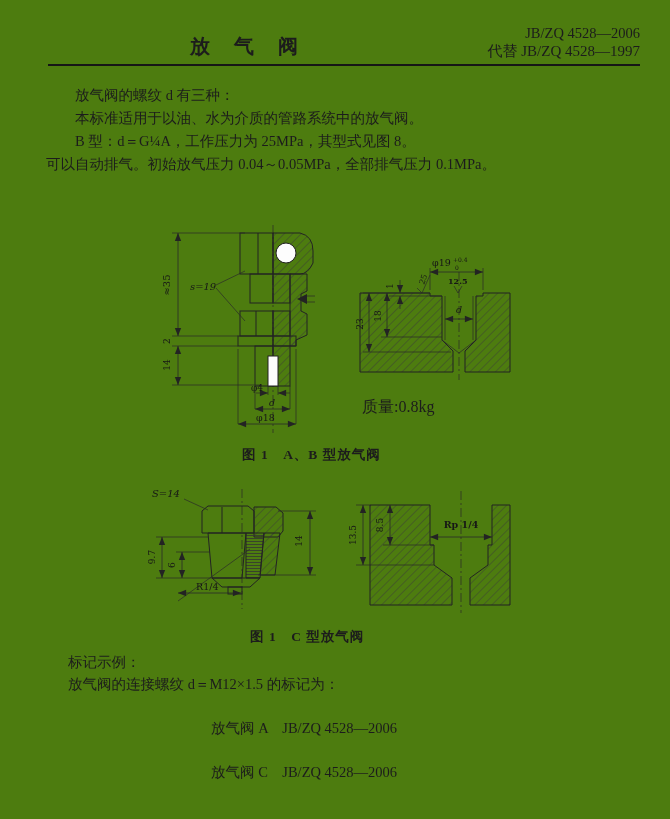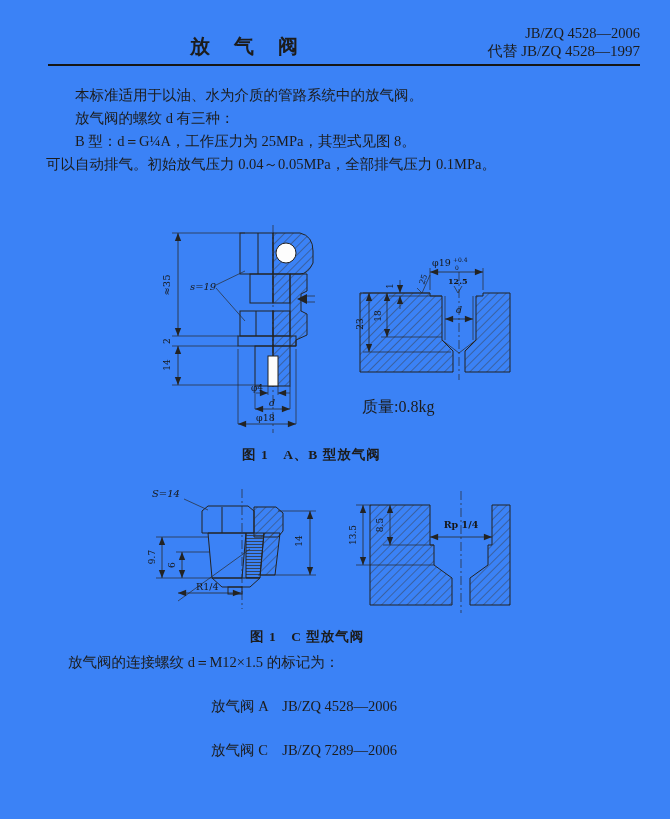--- a/index.html
+++ b/index.html
@@ -1,16 +1,16 @@
 <!DOCTYPE html>
 <html><head>
 <meta charset="utf-8">
 <style>
   html,body{margin:0;padding:0;background:#ffffff;}
-  .page{position:relative;width:670px;height:819px;background:#3b82f6;overflow:hidden;
+  .page{position:relative;width:670px;height:819px;background:#4d7c0f;overflow:hidden;
         font-family:"Liberation Serif","DejaVu Serif",serif;color:#1c1c1c;}
   
   .doc-title{position:absolute;left:165px;top:33px;width:160px;text-align:center;
              font-size:20px;font-weight:bold;letter-spacing:2px;}
   .std-block{position:absolute;right:30px;top:24px;text-align:right;line-height:1.25;}
   .std-no{font-size:14.5px;}
   .std-old{font-size:15px;}
   .head-rule{position:absolute;left:48px;top:64px;width:592px;height:2px;background:#161616;}
   
   .body-text{position:absolute;left:46px;top:84px;width:600px;font-size:14.5px;line-height:23px;}
@@ -43,22 +43,22 @@
 <div class="page">
 
   <div class="doc-title">放　气　阀</div>
   <div class="std-block">
     <div class="std-no">JB/ZQ 4528—2006</div>
     <div class="std-old">代替 JB/ZQ 4528—1997</div>
   </div>
   <div class="head-rule"></div>
 
   <div class="body-text">
+    <div class="ind">放气阀的螺纹 d 有三种：</div>
     <div class="ind">本标准适用于以油、水为介质的管路系统中的放气阀。</div>
-    <div class="ind">放气阀的螺纹 d 有三种：</div>
     <div class="ind">B 型：d＝G¼A，工作压力为 25MPa，其型式见图 8。</div>
     <div>可以自动排气。初始放气压力 0.04～0.05MPa，全部排气压力 0.1MPa。</div>
   </div>
 
   <svg style="left:150px;top:223px;" width="200" height="215" viewBox="0 0 200 215">
     <defs>
       <pattern id="hx" width="6" height="6" patternUnits="userSpaceOnUse" patternTransform="rotate(45)">
         <line x1="0" y1="0" x2="0" y2="6" stroke="#3a3a3a" stroke-width="0.9"></line>
       </pattern>
       <pattern id="thr" width="4" height="3" patternUnits="userSpaceOnUse">
@@ -209,18 +209,19 @@
     <line class="thin" x1="6" y1="82" x2="84" y2="82"></line>
     <line class="dim" x1="40" y1="22" x2="40" y2="62"></line>
     <line class="dim" x1="13" y1="22" x2="13" y2="82"></line>
     <text x="33" y="42" transform="rotate(-90 33 42)" text-anchor="middle" font-size="9">8.5</text>
     <text x="6" y="52" transform="rotate(-90 6 52)" text-anchor="middle" font-size="9">13.5</text>
   </svg>
 
   <div class="fig-cap cap2">图 1　C 型放气阀</div>
 
   <div class="marking">
+    <div class="ind">标记示例：</div>
     <div class="ind">放气阀的连接螺纹 d＝M12×1.5 的标记为：</div>
     <div class="ctr">放气阀 A　JB/ZQ 4528—2006</div>
-    <div class="ctr">放气阀 C　JB/ZQ 7289—2006</div>
+    <div class="ctr">放气阀 C　JB/ZQ 4528—2006</div>
   </div>
 
 </div>
 
 </body></html>

